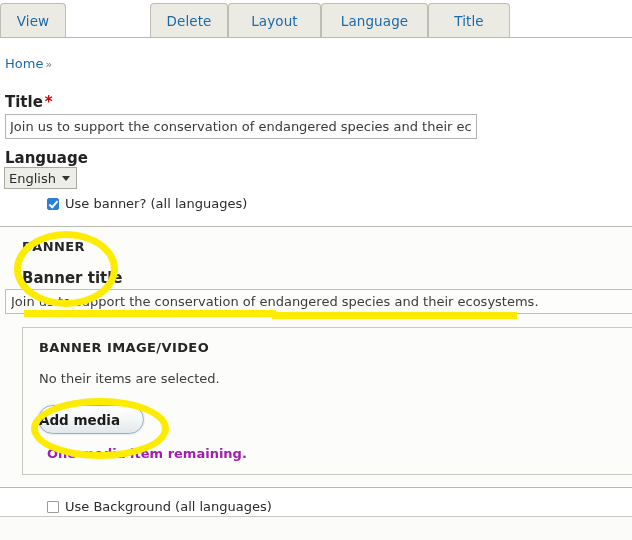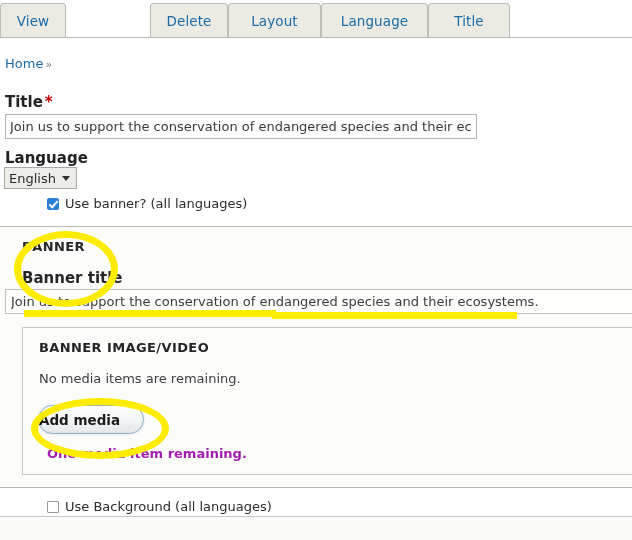--- a/index.html
+++ b/index.html
@@ -368,21 +368,21 @@
   <div id="banner-group">
 
     <div id="banner-heading">BANNER</div>
 
     <div id="banner-title-label">Banner title</div>
 
     <input id="banner-title-input" type="text" value="Join us to support the conservation of endangered species and their ecosystems." style="">
 
     <div id="media-fieldset">
       <div id="media-heading">BANNER IMAGE/VIDEO</div>
-      <div id="media-empty-text">No media items are remaining.</div>
+      <div id="media-empty-text">No their items are selected.</div>
       <div id="add-media-button">
         <span>Add media</span>
       </div>
       <div id="media-remaining-text">One media item remaining.</div>
     </div>
 
   </div>
 
   <div id="use-background-row" class="cbrow">
     <span class="cb unchecked"></span>

